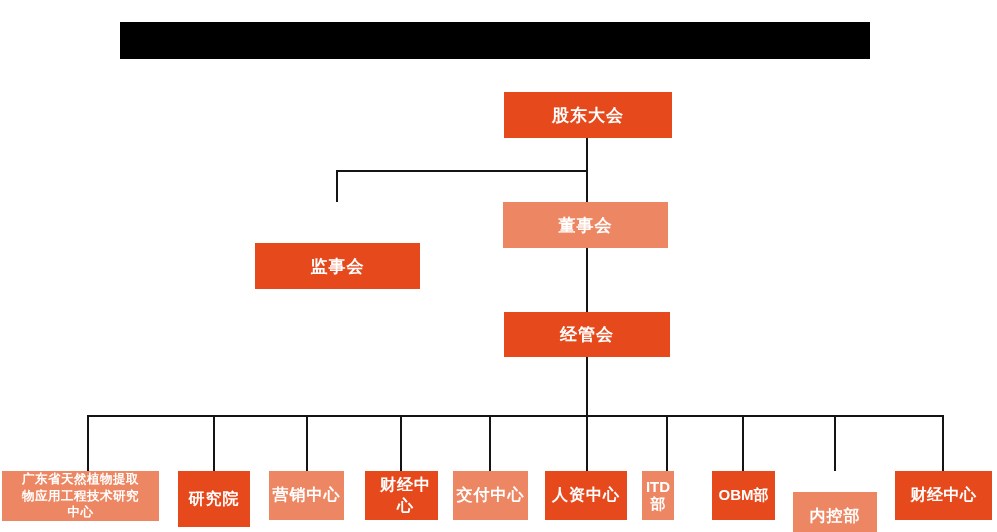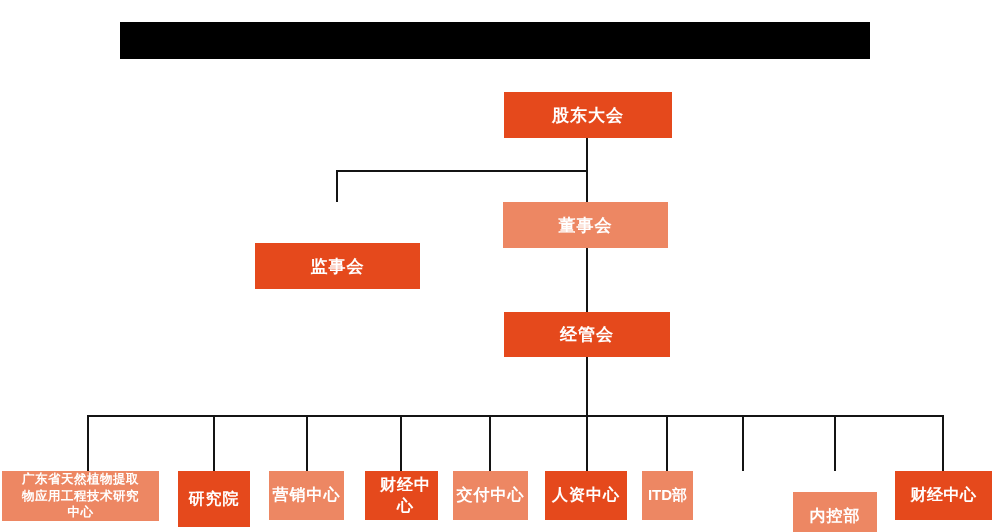--- a/index.html
+++ b/index.html
@@ -67,17 +67,18 @@
   <div class="node dark" style="left:504px; top:312px; width:166px; height:45px; font-size:17px;">经管会</div>
 
   <div class="node light" style="left:503px; top:202px; width:165px; height:46px; font-size:17px;">董事会</div>
 
   <div class="node light" style="left:2px;  top:471px; width:157px; height:50px; font-size:12.5px; line-height:1.35; letter-spacing:0.5px; padding:2px 17px;">广东省天然植物提取物应用工程技术研究中心</div>
   <div class="node dark" style="left:178px; top:471px; width:72px; height:56px; font-size:16px;">研究院</div>
   <div class="node light" style="left:269px; top:471px; width:75px; height:49px; font-size:16px;">营销中心</div>
   <div class="node dark" style="left:365px; top:471px; width:73px; height:49px; font-size:16px;padding-left:8px;">财经中心</div>
   <div class="node light" style="left:453px; top:471px; width:75px; height:49px; font-size:16px;">交付中心</div>
   <div class="node dark" style="left:545px; top:471px; width:82px; height:49px; font-size:16px;">人资中心</div>
-  <div class="node light" style="left:642px; top:471px; width:51px; height:49px; font-size:15px; letter-spacing:0;">ITD部</div>
+  <div class="node light" style="left:642px; top:471px; width:32px; height:49px; font-size:15px; letter-spacing:0;">ITD部</div>
+  <div class="node dark" style="left:712px; top:471px; width:63px; height:49px; font-size:15px; letter-spacing:0;">OBM部</div>
   <div class="node light" style="left:793px; top:471px; width:84px; height:49px; font-size:16px;margin-top:21px;">内控部</div>
   <div class="node dark" style="left:895px; top:471px; width:97px; height:49px; font-size:16px; letter-spacing:0.5px;">财经中心</div>
 
 </div>
 
 </body></html>

